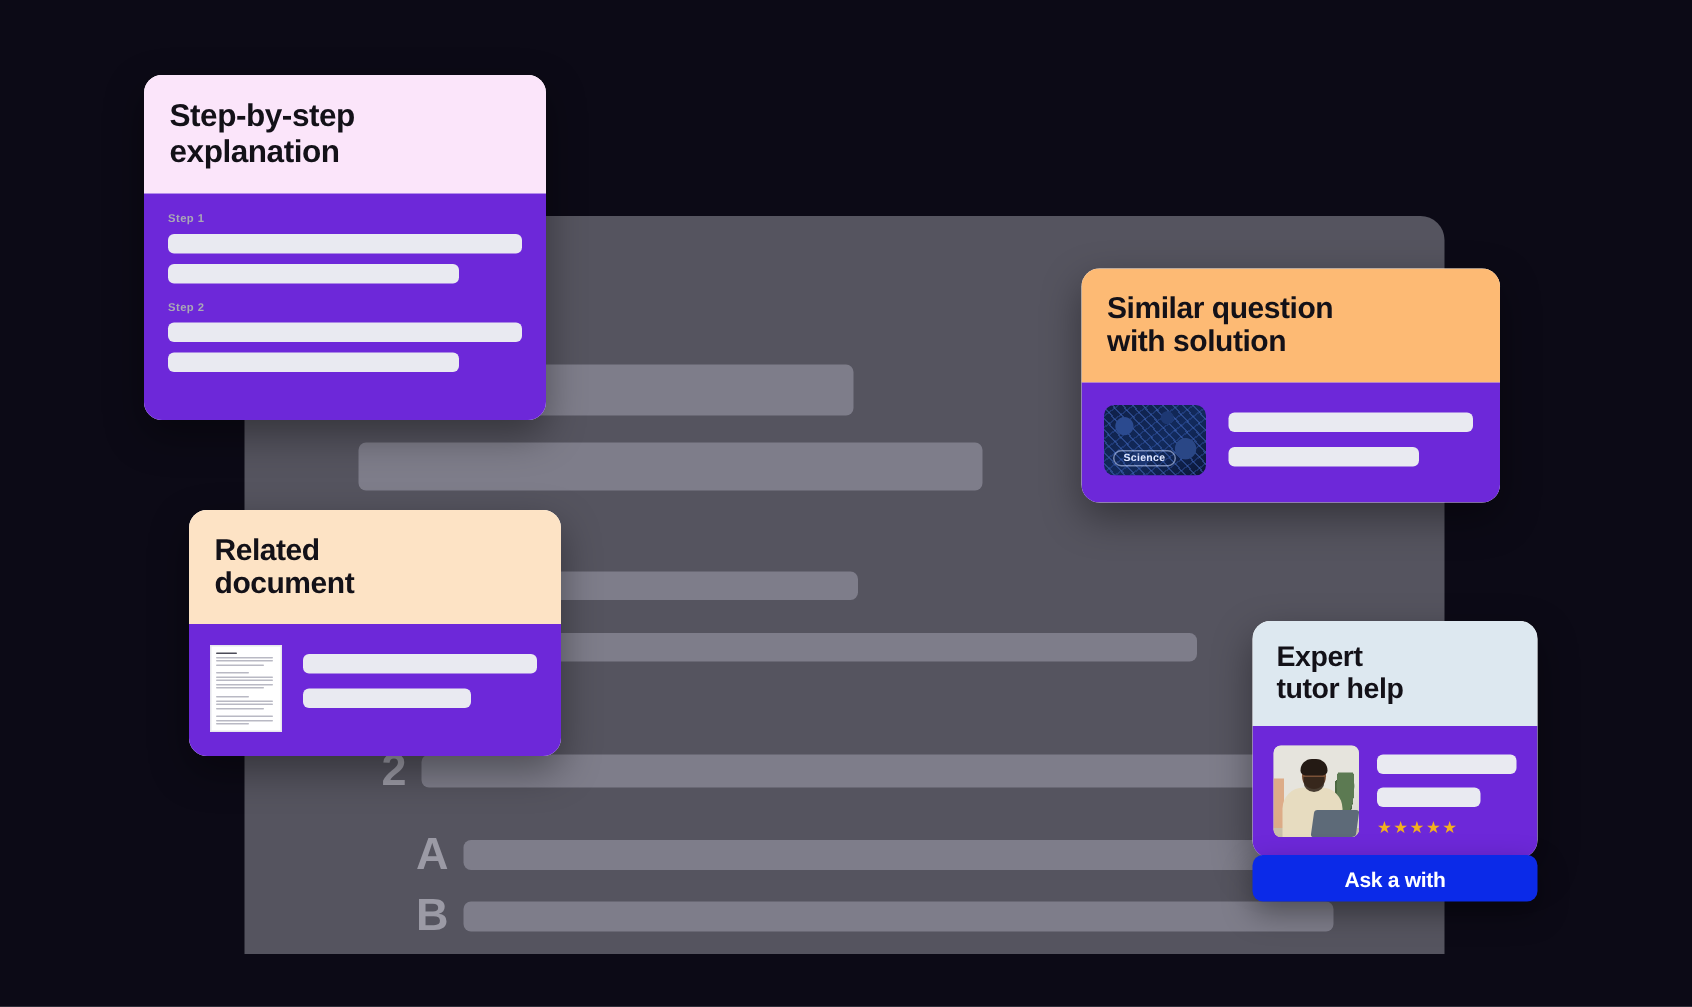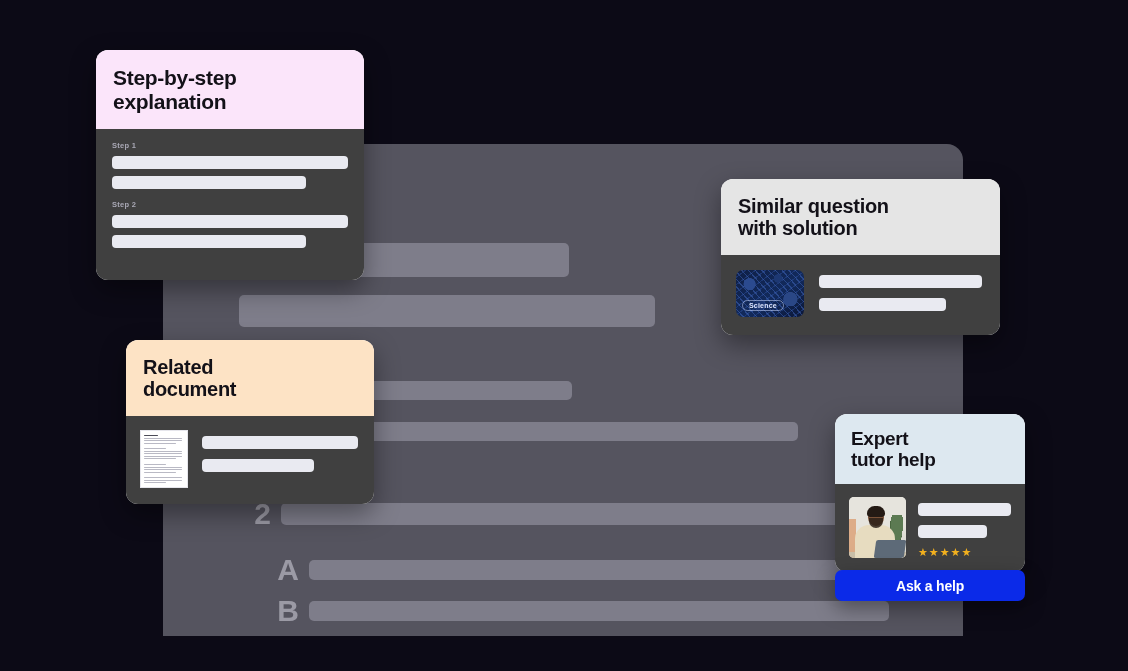--- a/index.html
+++ b/index.html
@@ -49,39 +49,39 @@
   }
   .card-head {
     padding: 16px 17px 15px 17px;
     font-size: 20px;
     font-weight: bold;
     line-height: 1.12;
     color: #131118;
     letter-spacing: -0.3px;
     white-space: pre-line;
   }
-  .card-body { padding: 14px 16px 16px 16px; background: #404040; }
+  .card-body { padding: 14px 16px 16px 16px; background: #6d28d9; }
 
   .ph-line { background: #e9eaf1; border-radius: 4px; height: 13px; }
 
   
   #card-step { left: 96px; top: 50px; width: 268px; }
   #card-step .card-head { background: #fbe5fa; font-size: 21px; padding-bottom: 16px;}
   #card-step .card-body { padding: 12px 16px 16px 16px; }
   .step-label {
     font-size: 7.5px; font-weight: bold; color: #a9a8b5;
     letter-spacing: .3px; margin-bottom: 6px;
     filter: blur(.5px);
   }
   .step-block { margin-bottom: 11px; }
   .step-block .ph-line { margin-bottom: 7px; }
 
   
   #card-similar { left: 721px; top: 179px; width: 279px; }
-  #card-similar .card-head { background: #e5e5e5; }
+  #card-similar .card-head { background: #fdba74; }
   #card-similar .card-body { display: flex; gap: 15px; align-items: flex-start; padding: 15px 18px 18px 15px;}
   .thumb-science {
     width: 68px; height: 47px; border-radius: 7px; flex: none;
     background:
       radial-gradient(circle at 20% 30%, #2b4a8f 0 9%, transparent 10%),
       radial-gradient(circle at 62% 18%, #1d3873 0 7%, transparent 8%),
       radial-gradient(circle at 80% 62%, #2a4786 0 11%, transparent 12%),
       radial-gradient(circle at 35% 75%, #1b3570 0 9%, transparent 10%),
       repeating-linear-gradient(48deg, rgba(70,110,200,.45) 0 1px, transparent 1px 5px),
       repeating-linear-gradient(-37deg, rgba(50,86,170,.40) 0 1px, transparent 1px 6px),
@@ -291,15 +291,15 @@
           <i class="l"></i>
           <i class="s"></i>
       </div>
       <div class="doc-lines">
         <div class="ph-line"></div>
         <div class="ph-line"></div>
       </div>
     </div>
   </div>
 
-  <button class="ask-btn">Ask a help</button>
+  <button class="ask-btn">Ask a with</button>
 
 </div>
 
 </body></html>

